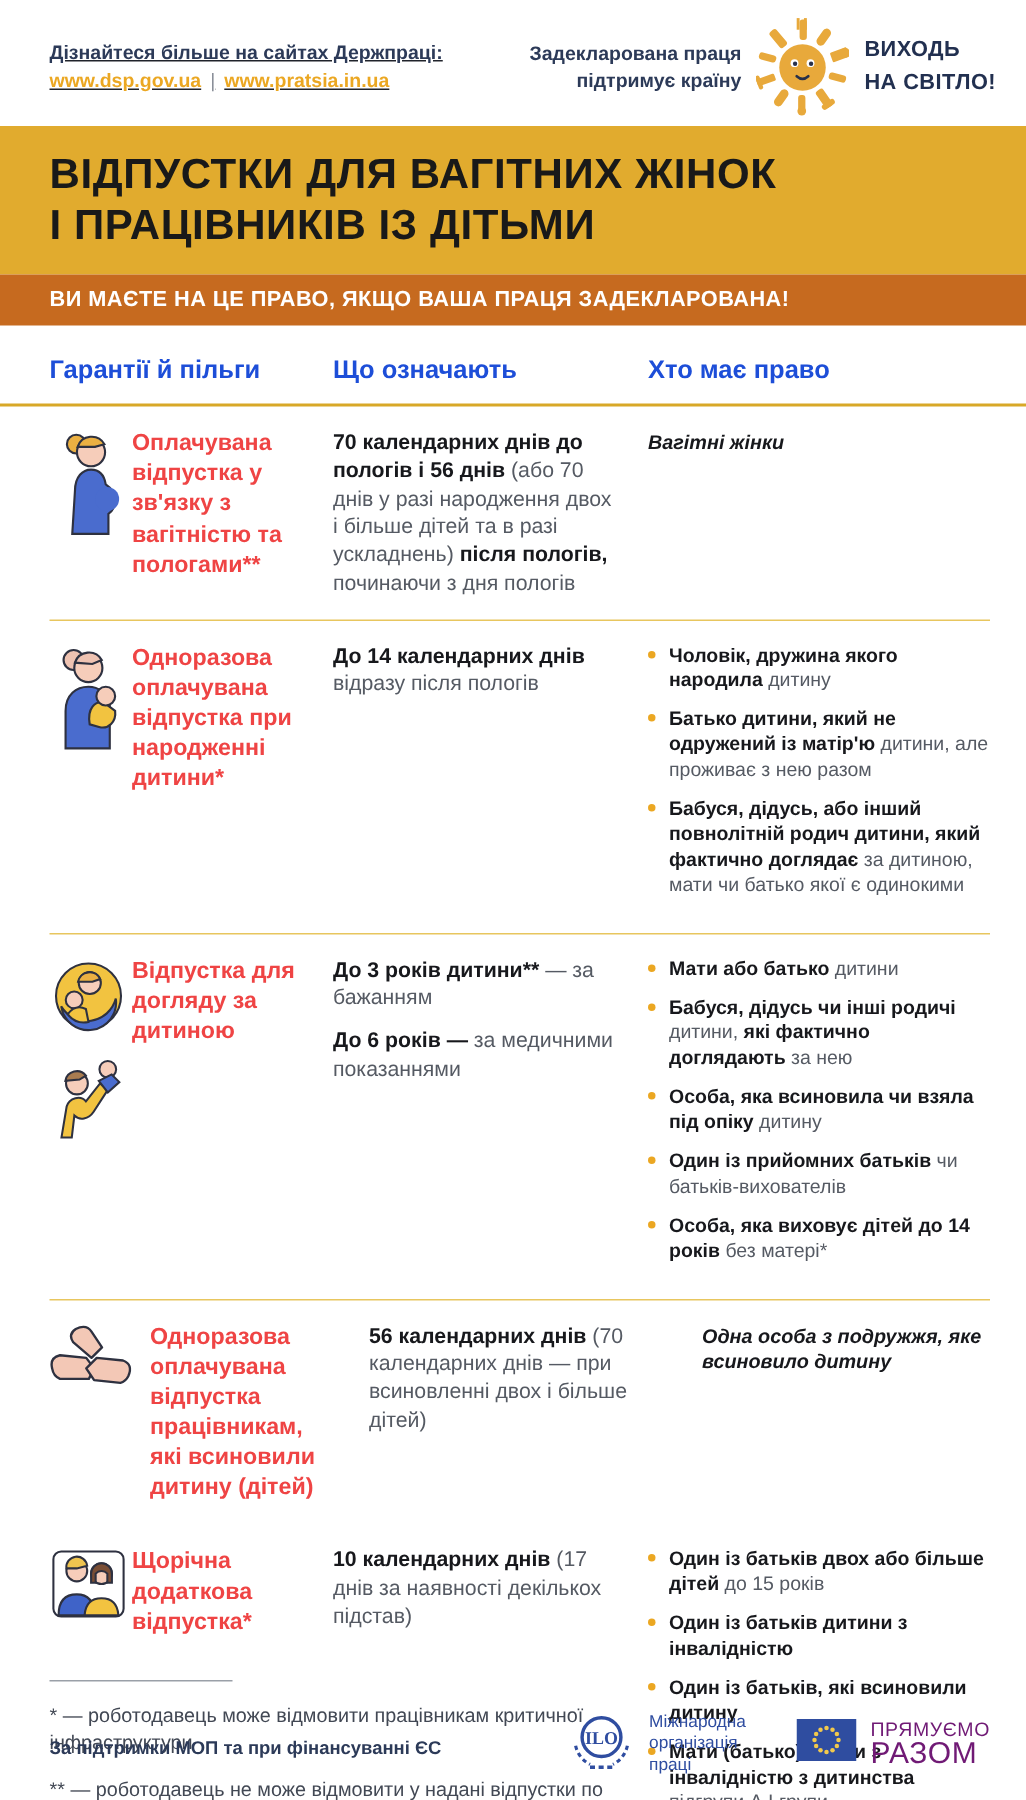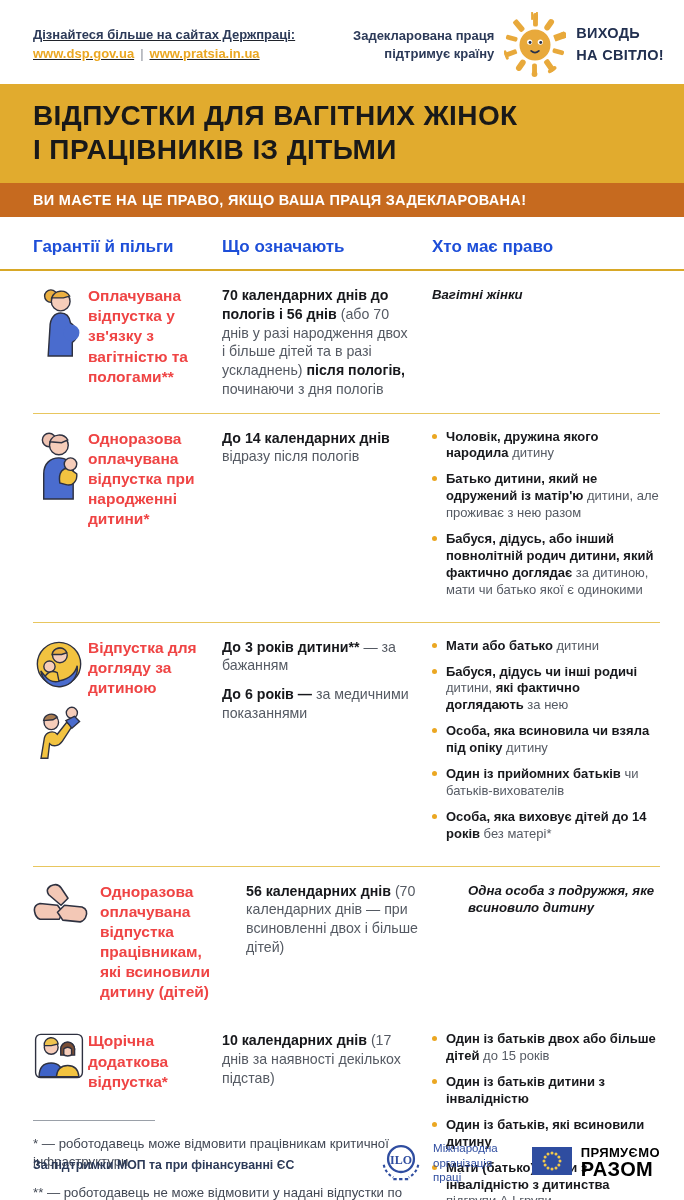--- a/index.html
+++ b/index.html
@@ -49,21 +49,21 @@
   .bottom-right{width:228px;flex:0 0 auto;}
   .footnotes{margin-top:28px;width:392px;}
   .fn-rule{width:122px;border-top:1px solid #9aa0a8;margin-bottom:14px;}
   .fn{font-size:13.2px;line-height:1.35;color:#424854;margin:0 0 14px 0;}
   
   .support{position:absolute;left:33px;bottom:28px;font-size:12.3px;font-weight:bold;color:#2c3a58;margin-top:31px;}
   .logos{position:absolute;right:24px;bottom:12px;display:flex;align-items:center;gap:34px;}
   .ilo{display:flex;align-items:center;gap:9px;}
   .ilo-text{font-size:11.5px;line-height:1.25;color:#2f4da0;}
   .eu{display:flex;align-items:center;gap:9px;}
-  .eu-text{color:#000000;font-weight:700;line-height:1.02;}
+  .eu-text{color:#701a75;font-weight:400;line-height:1.02;}
   .eu-text .l1{font-size:13px;letter-spacing:.4px;}
   .eu-text .l2{font-size:20px;letter-spacing:.4px;}
 </style>
 </head>
 <body>
 
 <div class="page">
 
   <div class="top">
     <div class="top-left">

